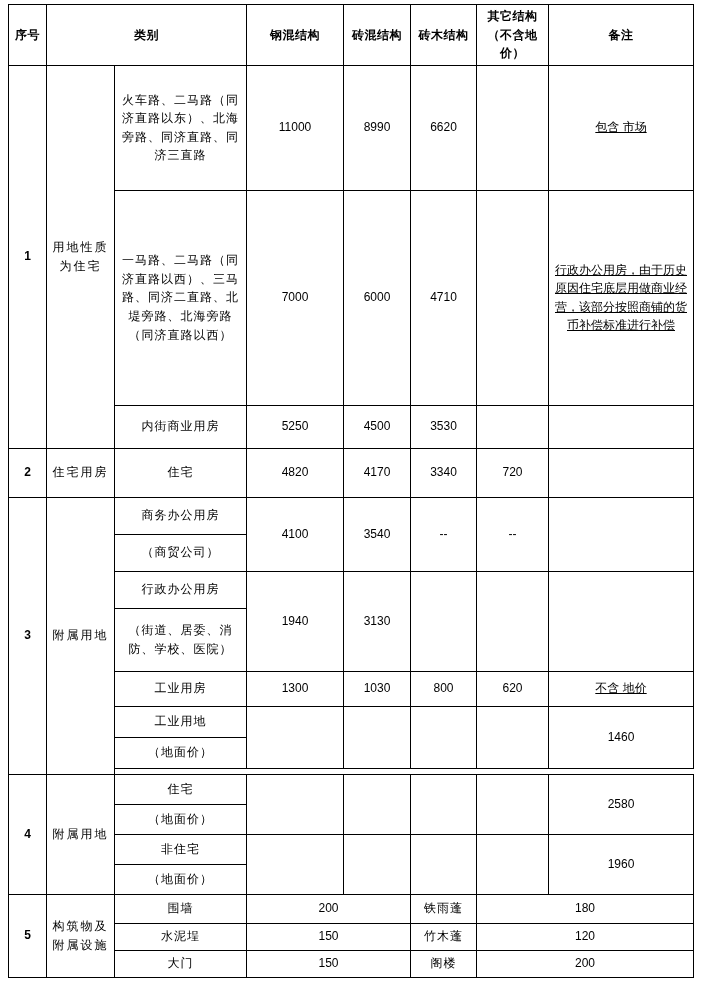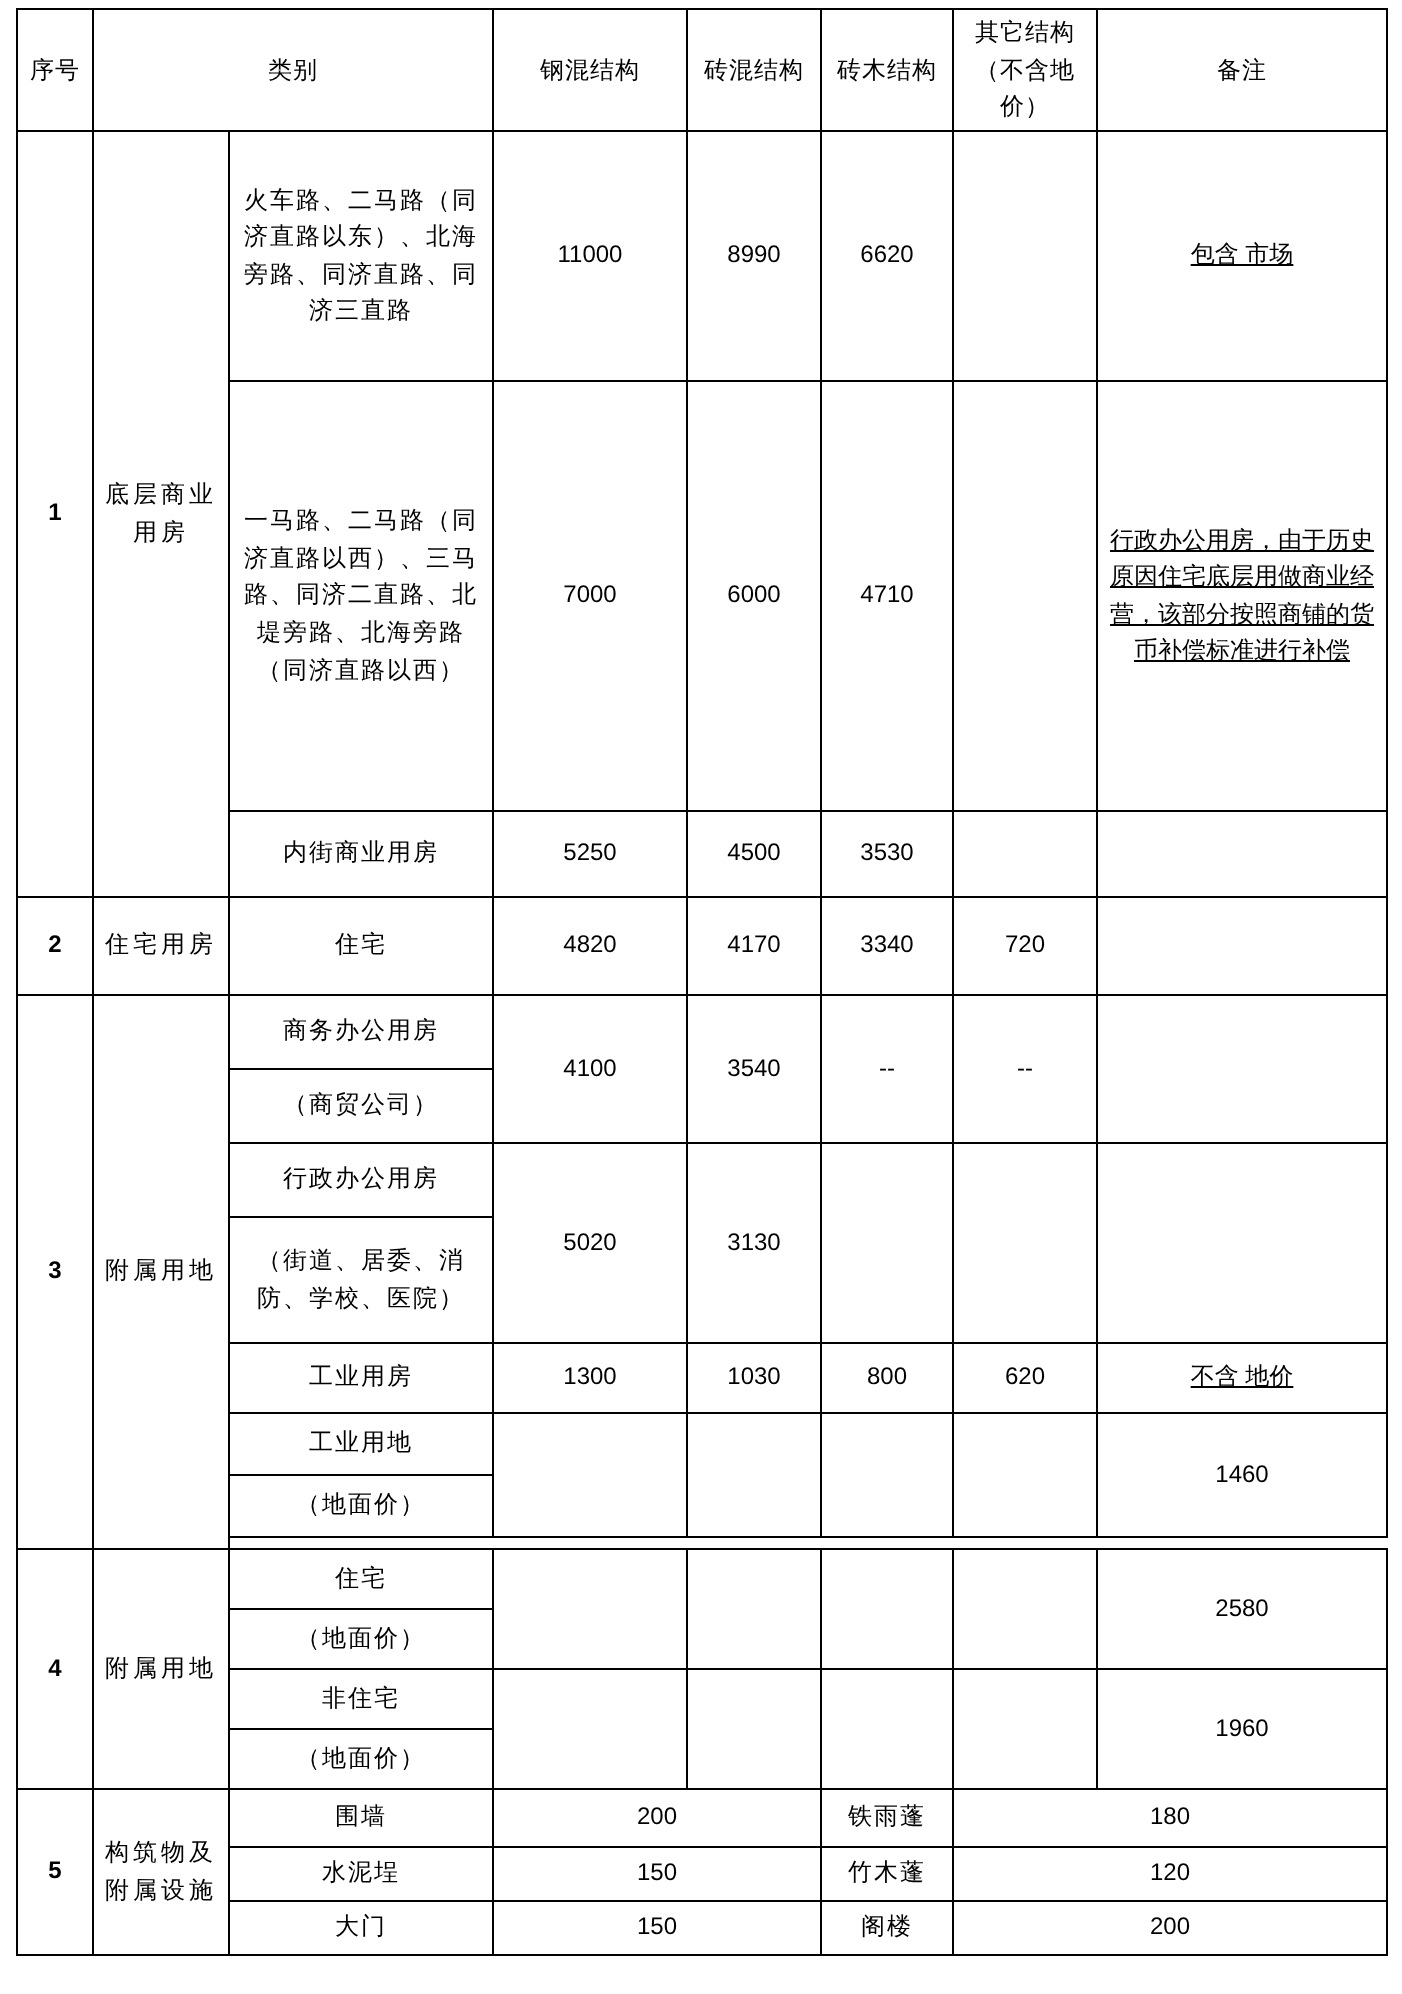--- a/index.html
+++ b/index.html
@@ -27,21 +27,21 @@
   table.comp td {
     border: 1px solid #000000;
     text-align: center;
     vertical-align: middle;
     font-size: 12px;
     line-height: 1.55;
     padding: 2px 3px;
     word-break: break-all;
   }
   td.hdr {
-    font-weight: normal;
+    font-weight: bold;
     font-size: 13px;
     letter-spacing: 0.5px;
     margin-left: 28px;
   }
   td.seq {
     font-weight: bold;
     font-size: 13px;
   }
   td.cat {
     letter-spacing: 1px;
@@ -83,21 +83,21 @@
       <td class="hdr" colspan="2">类别</td>
       <td class="hdr">钢混结构</td>
       <td class="hdr">砖混结构</td>
       <td class="hdr">砖木结构</td>
       <td class="hdr">其它结构（不含地价）</td>
       <td class="hdr">备注</td>
     </tr>
 
     <tr>
       <td class="seq" rowspan="3">1</td>
-      <td class="catbig" rowspan="3">底层商业用房</td>
+      <td class="catbig" rowspan="3">用地性质为住宅</td>
       <td class="cat" style="height:120px">火车路、二马路（同济直路以东）、北海旁路、同济直路、同济三直路</td>
       <td class="num">11000</td>
       <td class="num">8990</td>
       <td class="num">6620</td>
       <td class="num"></td>
       <td class="note">包含  市场</td>
     </tr>
     <tr>
       <td class="cat" style="height:210px">一马路、二马路（同济直路以西）、三马路、同济二直路、北堤旁路、北海旁路（同济直路以西）</td>
       <td class="num">7000</td>
@@ -134,21 +134,21 @@
       <td class="num" rowspan="2">3540</td>
       <td class="num" rowspan="2">--</td>
       <td class="num" rowspan="2">--</td>
       <td class="note" rowspan="2"></td>
     </tr>
     <tr>
       <td class="cat" style="height:32px">（商贸公司）</td>
     </tr>
     <tr>
       <td class="cat" style="height:32px">行政办公用房</td>
-      <td class="num" rowspan="2">5020</td>
+      <td class="num" rowspan="2">1940</td>
       <td class="num" rowspan="2">3130</td>
       <td class="num" rowspan="2"></td>
       <td class="num" rowspan="2"></td>
       <td class="note" rowspan="2"></td>
     </tr>
     <tr>
       <td class="cat" style="height:58px">（街道、居委、消防、学校、医院）</td>
     </tr>
     <tr>
       <td class="cat" style="height:30px">工业用房</td>

